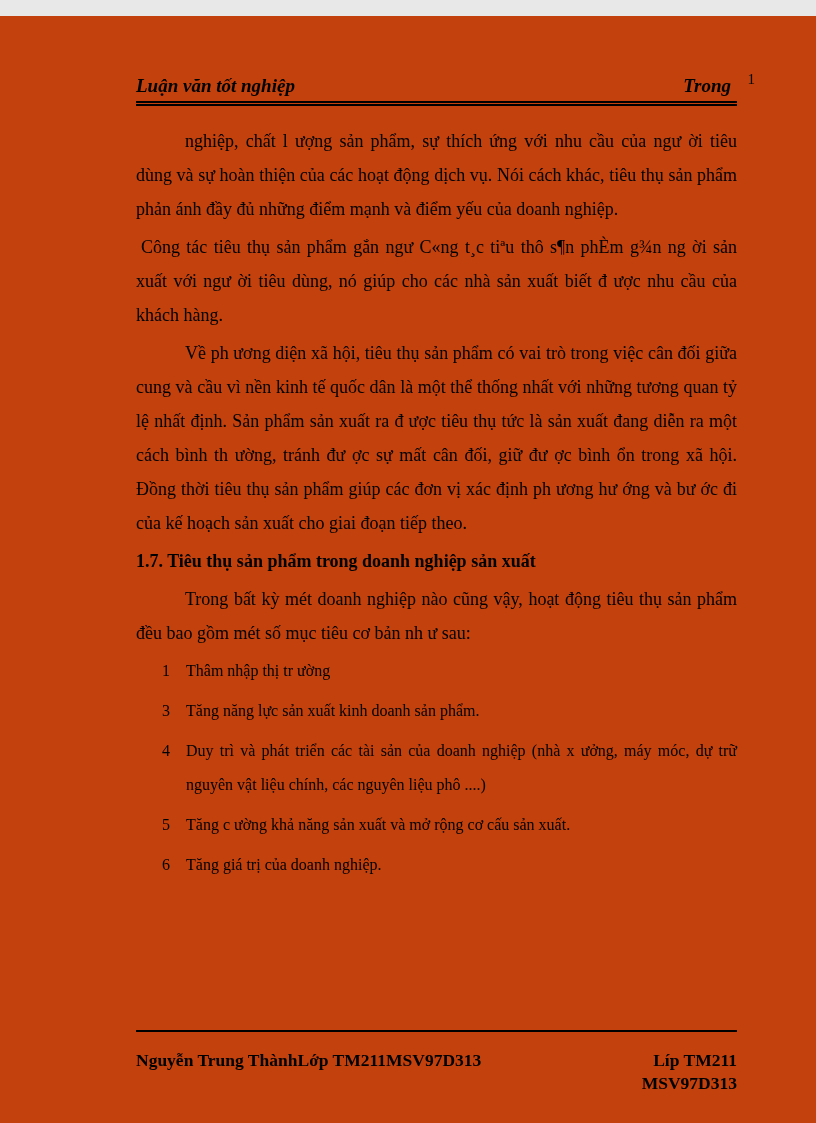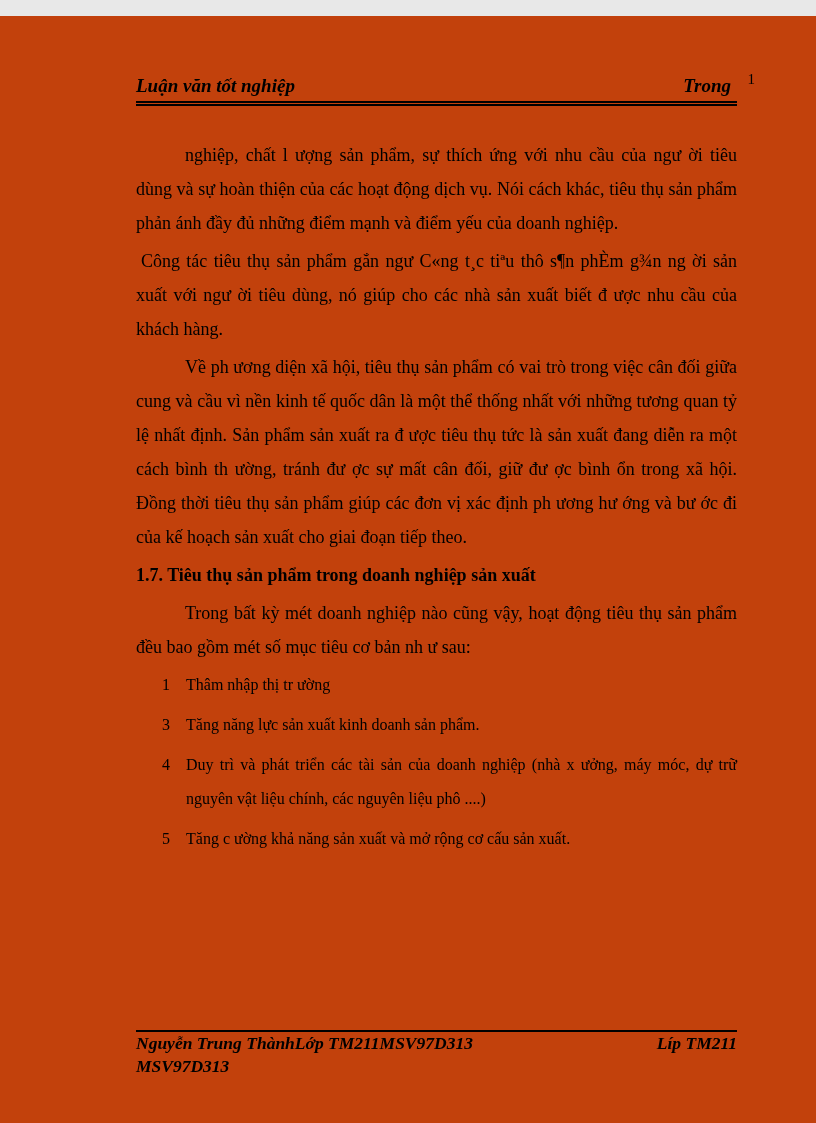--- a/index.html
+++ b/index.html
@@ -37,21 +37,21 @@
   .page-num {
     position: absolute;
     right: -18px;
     top: -3px;
     font-size: 15px;
     font-weight: normal;
     font-style: normal;
   }
   
   .body {
-    top: 122px;
+    top: 108px;
   }
   .body p {
     margin: 0 0 4px 0;
     font-size: 18px;
     line-height: 34px;
     text-align: justify;
   }
   p.indent { text-indent: 49px; }
   p.small-indent { text-indent: 5px; }
   p.no-indent { text-indent: 0; }
@@ -72,32 +72,31 @@
   }
   .li .num {
     display: inline-block;
     width: 24px;
     margin-left: -24px;
   }
   
   .footer {
     top: 1014px;
     border-top: 2px solid #000;
-    padding-top: 0;
+    padding-top: 17px;
     font-size: 17.5px;
     font-weight: bold;
-    font-style: italic;
     line-height: 23px;
   }
   .footer-row1 {
     display: flex;
     justify-content: space-between;
   }
   .footer-row2 {
-    text-align: left;
+    text-align: right;
   }
 </style>
 </head>
 <body>
 
 <div class="page">
 
   <div class="content header">
     <div class="header-inner">
       <span>Luận văn tốt nghiệp</span>
@@ -121,20 +120,23 @@
       </div>
       <div class="li">
         <span class="num">3</span><span>Tăng năng lực sản xuất kinh doanh sản phẩm.</span>
       </div>
       <div class="li">
         <span class="num">4</span><span>Duy trì và phát triển các tài sản của doanh nghiệp (nhà x ưởng, máy móc, dự trữ nguyên vật liệu chính, các nguyên liệu phô ....)</span>
       </div>
       <div class="li">
         <span class="num">5</span><span>Tăng c ường khả năng sản xuất và mở rộng cơ cấu sản xuất.</span>
       </div>
+      <div class="li">
+        <span class="num">6</span><span>Tăng giá trị của doanh nghiệp.</span>
+      </div>
     </div>
 
   </div>
 
   <div class="content footer">
     <div class="footer-row1">
       <span>Nguyễn Trung ThànhLớp TM211MSV97D313</span>
       <span>Líp TM211</span>
     </div>
     <div class="footer-row2">

